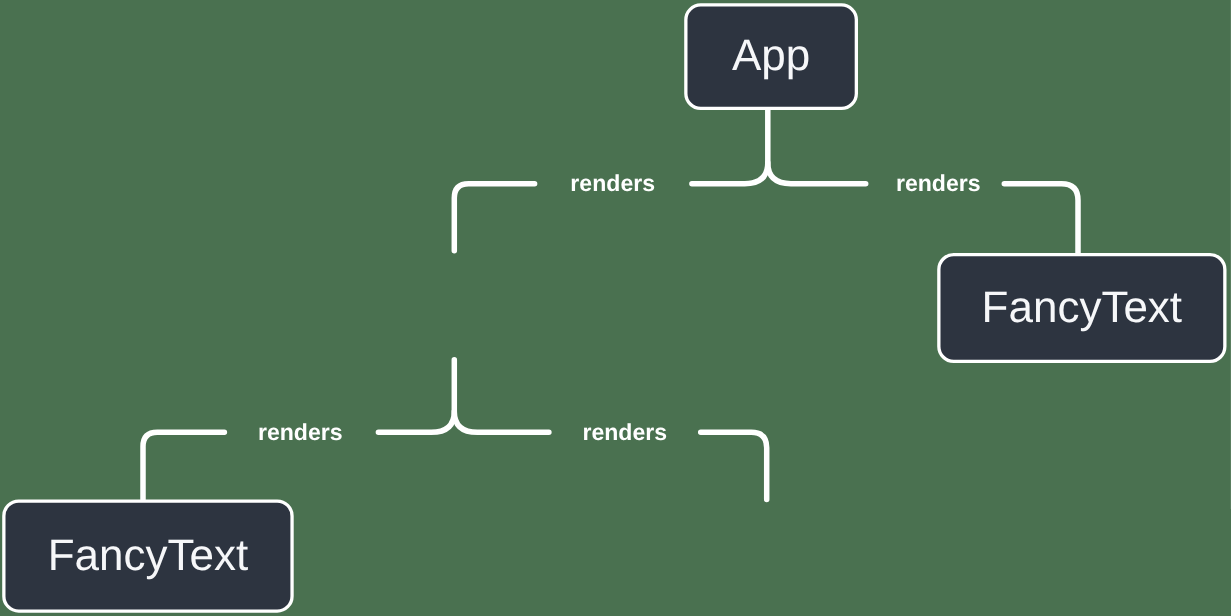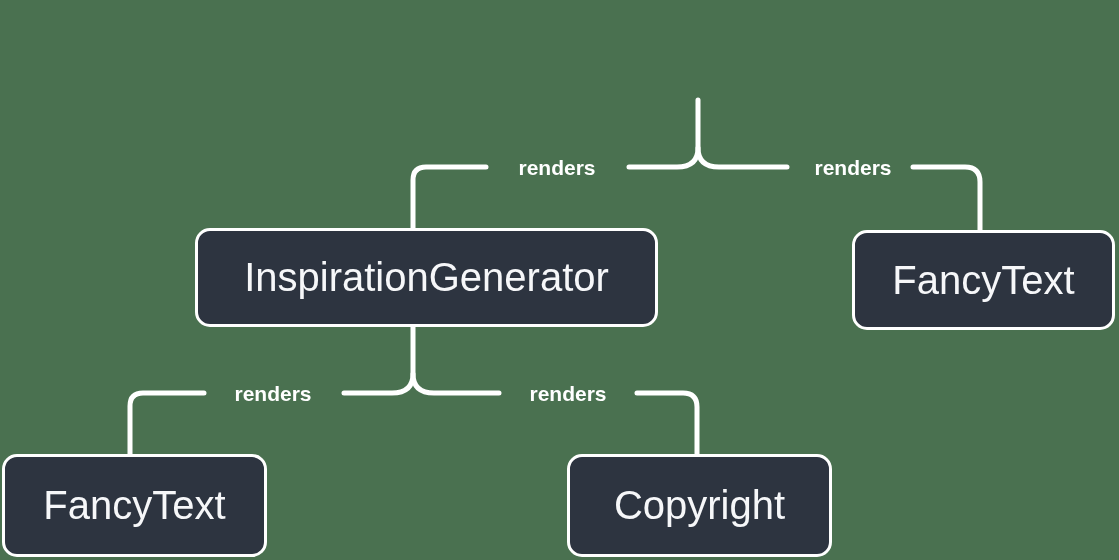--- a/index.html
+++ b/index.html
@@ -74,28 +74,27 @@
     <path d="M913,167 L965,167 Q980,167 980,182 L980,230"></path>
 
     <path d="M413,327 L413,374 Q413,393 392,393 L344,393"></path>
     <path d="M413,374 Q413,393 434,393 L499,393"></path>
 
     <path d="M204,393 L143,393 Q130,393 130,406 L130,454"></path>
 
     <path d="M637,393 L683,393 Q697,393 697,407 L697,454"></path>
   </svg>
 
+  <div class="node node-app">App</div>
 
-  <div class="node node-inspiration">InspirationGenerator</div>
 
   <div class="node node-fancy-top">FancyText</div>
 
   <div class="node node-fancy-bottom">FancyText</div>
 
-  <div class="node node-copyright">Copyright</div>
 
   <div class="edge-label edge-label-1">renders</div>
 
   <div class="edge-label edge-label-2">renders</div>
 
   <div class="edge-label edge-label-3">renders</div>
 
   <div class="edge-label edge-label-4">renders</div>
 
 </div>

